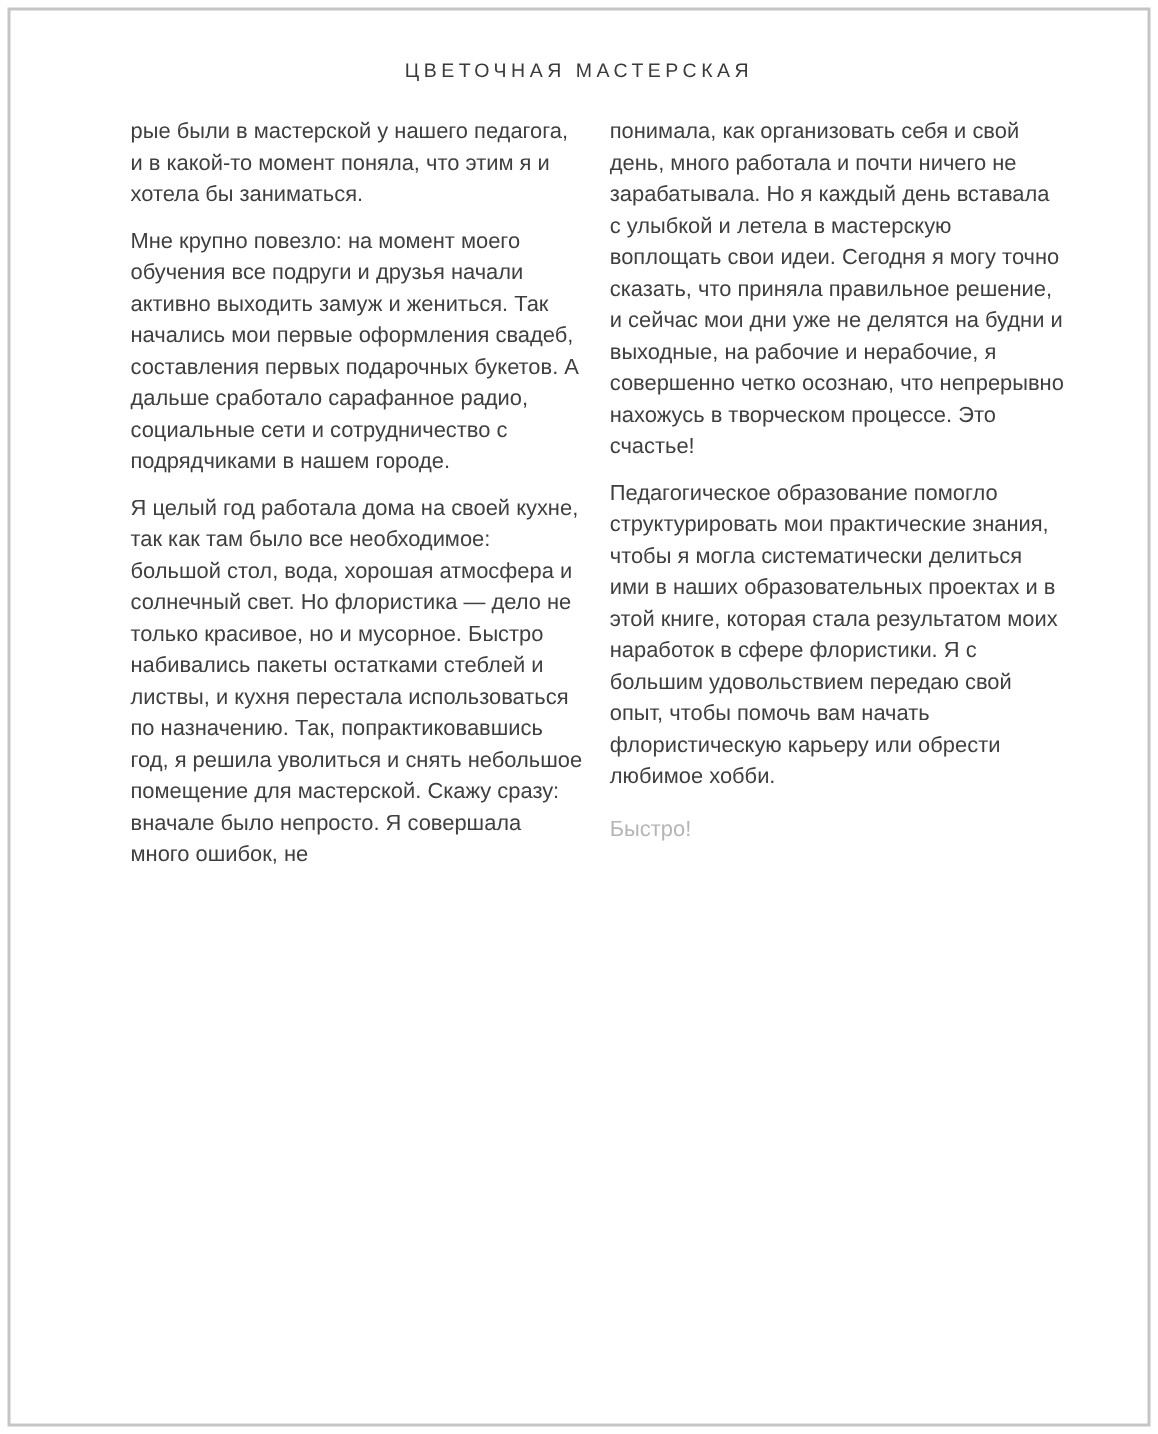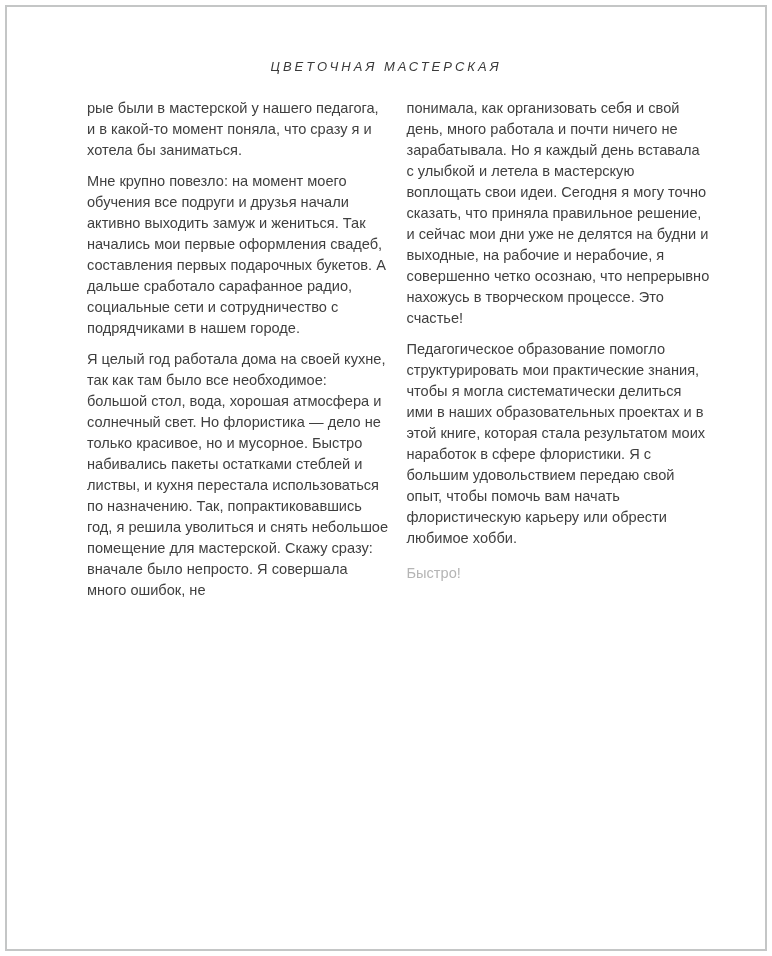--- a/index.html
+++ b/index.html
@@ -20,23 +20,22 @@
     top: 5px;
     left: 5px;
     right: 5px;
     bottom: 5px;
     border: 2px solid #c4c6c6;
     box-sizing: border-box;
     background: #ffffff;
     overflow: hidden;
   }
   header.page-header {
-    margin-top: 52px;
+    margin-top: 32px;
     text-align: center;
-    font-style: italic;
   }
   h1.page-title {
     margin: 0;
     font-size: 13px;
     font-weight: 400;
     letter-spacing: 3px;
     color: #3a3a3a;
     text-transform: uppercase;
   }
   main.columns {
@@ -66,21 +65,21 @@
 </head>
 <body>
 
 <div class="frame">
   <header class="page-header">
     <h1 class="page-title">ЦВЕТОЧНАЯ МАСТЕРСКАЯ</h1>
   </header>
 
   <main class="columns">
     <section class="col">
-      <p>рые были в мастерской у нашего педагога, и в какой-то момент поняла, что сразу я и хотела бы заниматься.</p>
+      <p>рые были в мастерской у нашего педагога, и в какой-то момент поняла, что этим я и хотела бы заниматься.</p>
       <p>Мне крупно повезло: на момент моего обучения все подруги и друзья начали активно выходить замуж и жениться. Так начались мои первые оформления свадеб, составления первых подарочных букетов. А дальше сработало сарафанное радио, социальные сети и сотрудничество с подрядчиками в нашем городе.</p>
       <p>Я целый год работала дома на своей кухне, так как там было все необходимое: большой стол, вода, хорошая атмосфера и солнечный свет. Но флористика — дело не только красивое, но и мусорное. Быстро набивались пакеты остатками стеблей и листвы, и кухня перестала использоваться по назначению. Так, попрактиковавшись год, я решила уволиться и снять небольшое помещение для мастерской. Скажу сразу: вначале было непросто. Я совершала много ошибок, не</p>
     </section>
 
     <section class="col">
       <p>понимала, как организовать себя и свой день, много работала и почти ничего не зарабатывала. Но я каждый день вставала с улыбкой и летела в мастерскую воплощать свои идеи. Сегодня я могу точно сказать, что приняла правильное решение, и сейчас мои дни уже не делятся на будни и выходные, на рабочие и нерабочие, я совершенно четко осознаю, что непрерывно нахожусь в творческом процессе. Это счастье!</p>
       <p>Педагогическое образование помогло структурировать мои практические знания, чтобы я могла систематически делиться ими в наших образовательных проектах и в этой книге, которая стала результатом моих наработок в сфере флористики. Я с большим удовольствием передаю свой опыт, чтобы помочь вам начать флористическую карьеру или обрести любимое хобби.</p>
       <p class="muted">Быстро!</p>
     </section>
   </main>

